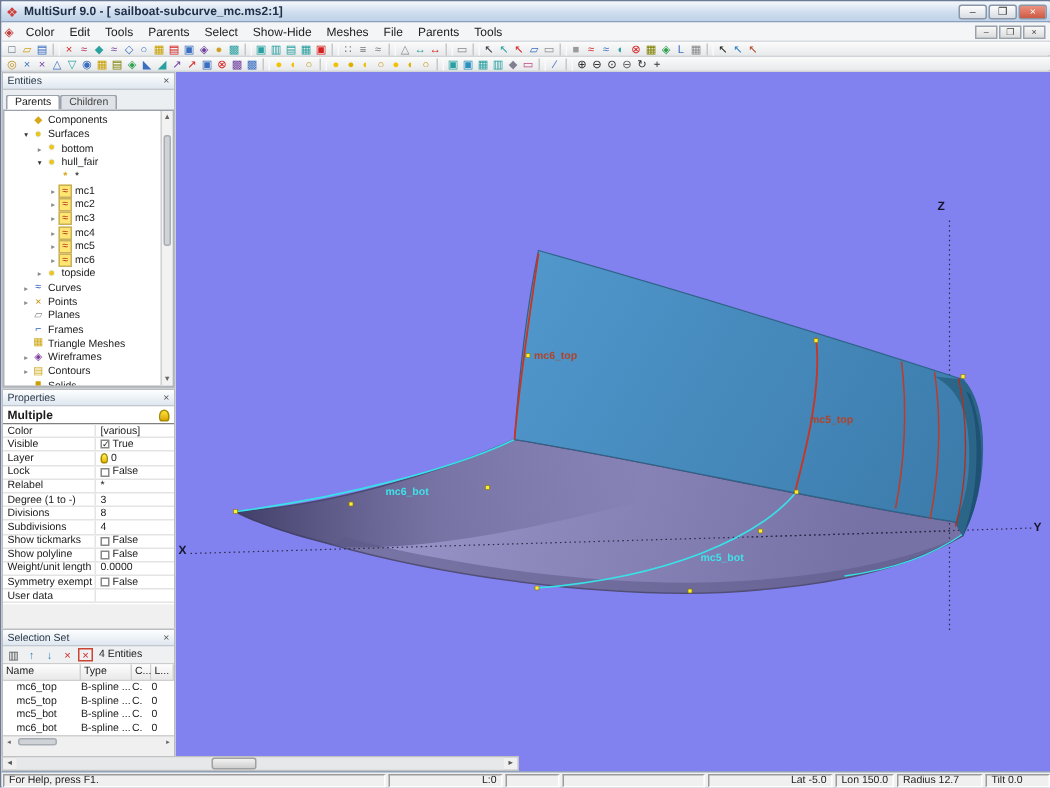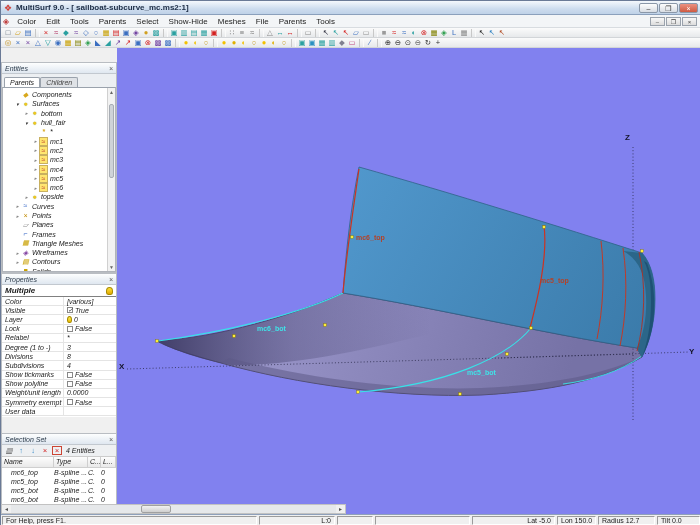--- a/index.html
+++ b/index.html
@@ -30,21 +30,21 @@
   
   .tbrow { position:absolute; left:0; width:700px; height:10px;
     background:linear-gradient(#fbfbfb,#e7e9eb); border-bottom:1px solid #d2d5d8;
     display:flex; align-items:center; padding:0 2px; }
   #tb1 { top:27px; } #tb2 { top:37px; }
   .tbi { width:10px; height:9px; text-align:center; font-size:7.5px; line-height:9px; overflow:hidden; }
   .tbi.boxed { border:1px solid #c43; line-height:7px; height:9px; }
   .tbsep { width:5px; height:8px; border-left:1px solid #c8c8c8; border-right:1px solid #fafafa; margin:0 1px 0 2px; }
 
   
-  .dock { position:absolute; left:0; top:61px; width:116px; height:336px; background:#e9e9e9;font-style:italic; }
+  .dock { position:absolute; left:0; top:47px; width:116px; height:336px; background:#e9e9e9; }
   .panel { position:absolute; left:0; width:116px; border:1px solid #b9bdc2; background:#f0f0f0; }
   .phead { height:11px; background:linear-gradient(#fdfefe,#dfe7f0); border-bottom:1px solid #c2c8cf;
     display:flex; align-items:center; padding:0 3px; font-size:7px; color:#2a3a4a; }
   .phead .x { margin-left:auto; font-size:7px; color:#555; }
   .tabs { height:13px; display:flex; align-items:flex-end; padding:1px 2px 0 2px; background:#eceff2; }
   .tab { font-size:7px; padding:1px 5px; border:1px solid #9aa2ac; border-bottom:none; border-radius:2px 2px 0 0; }
   .tab.active { background:#fff; position:relative; z-index:2; }
   .tab.inactive { background:#dfe2e6; color:#444; }
   .tree { position:relative; background:#fff; border:1px solid #b0b4ba; border-top:1px solid #9aa2ac;
     height:185px; overflow:hidden; padding-top:2px; font-size:7px; }

